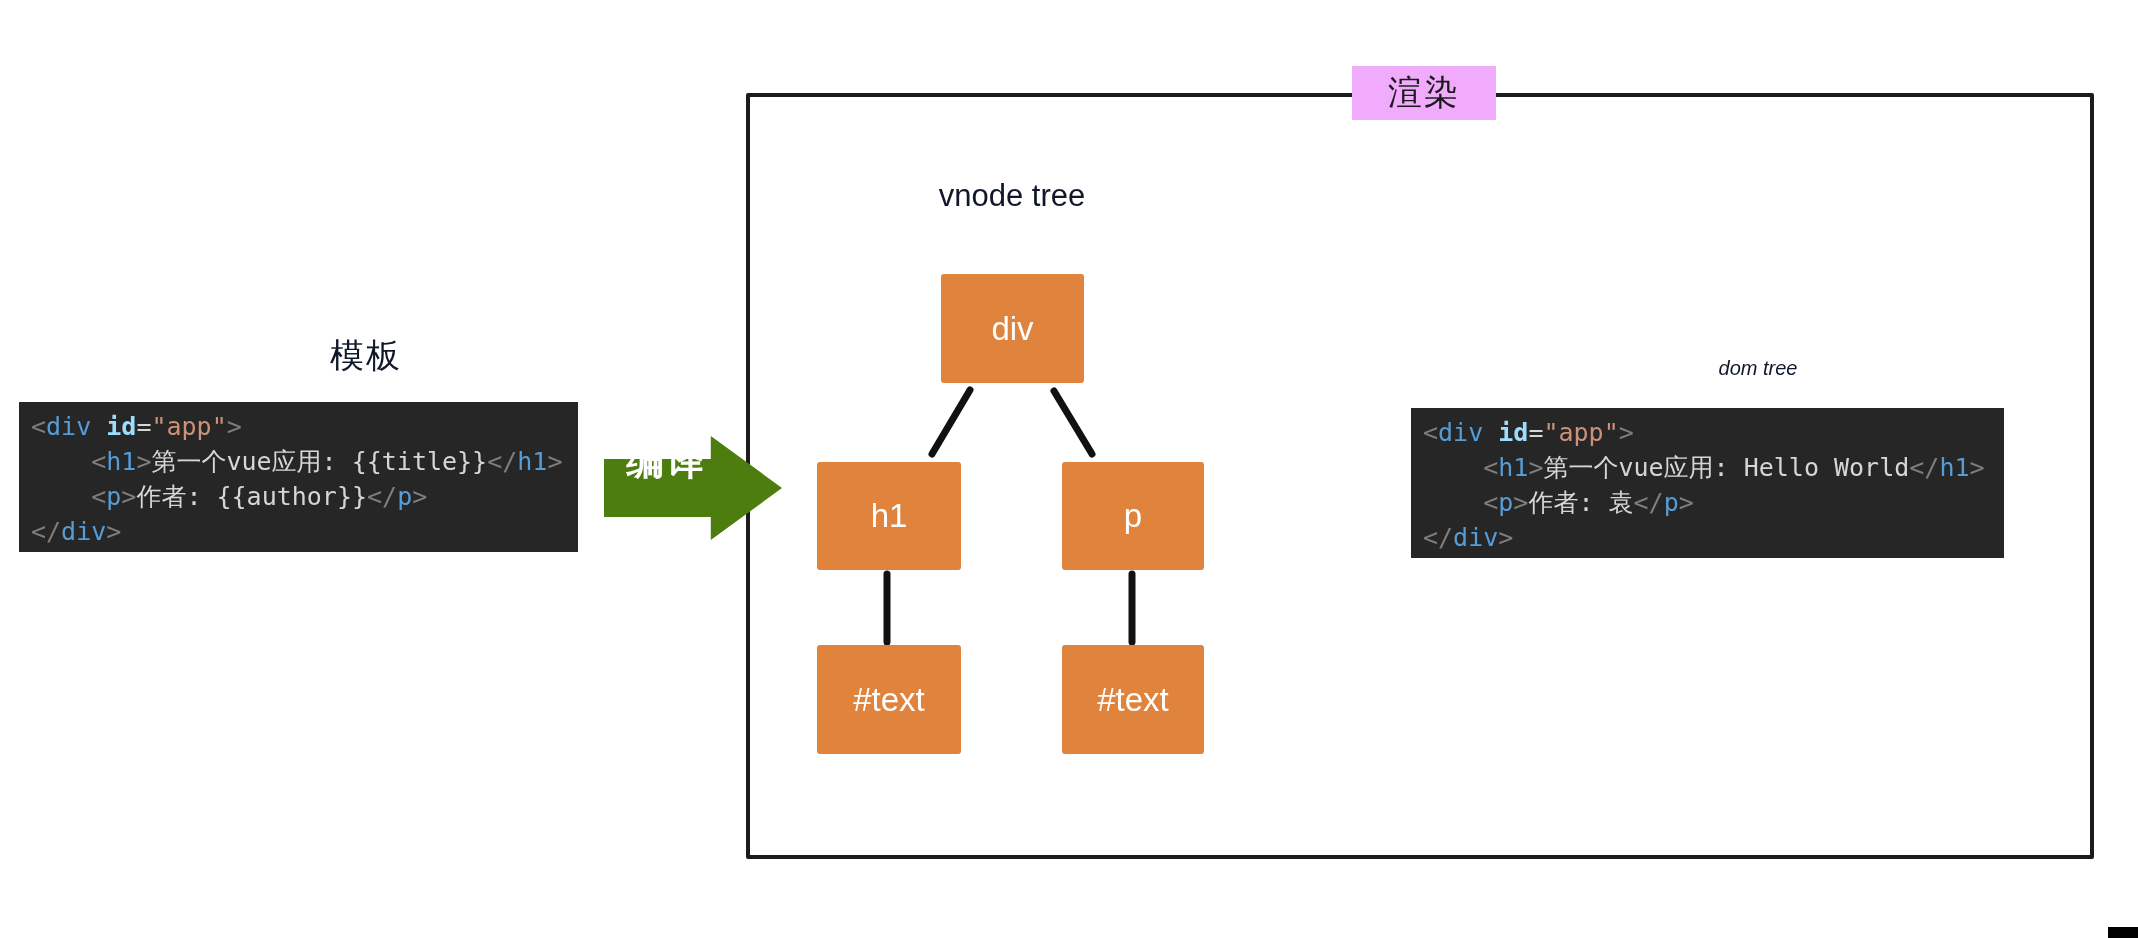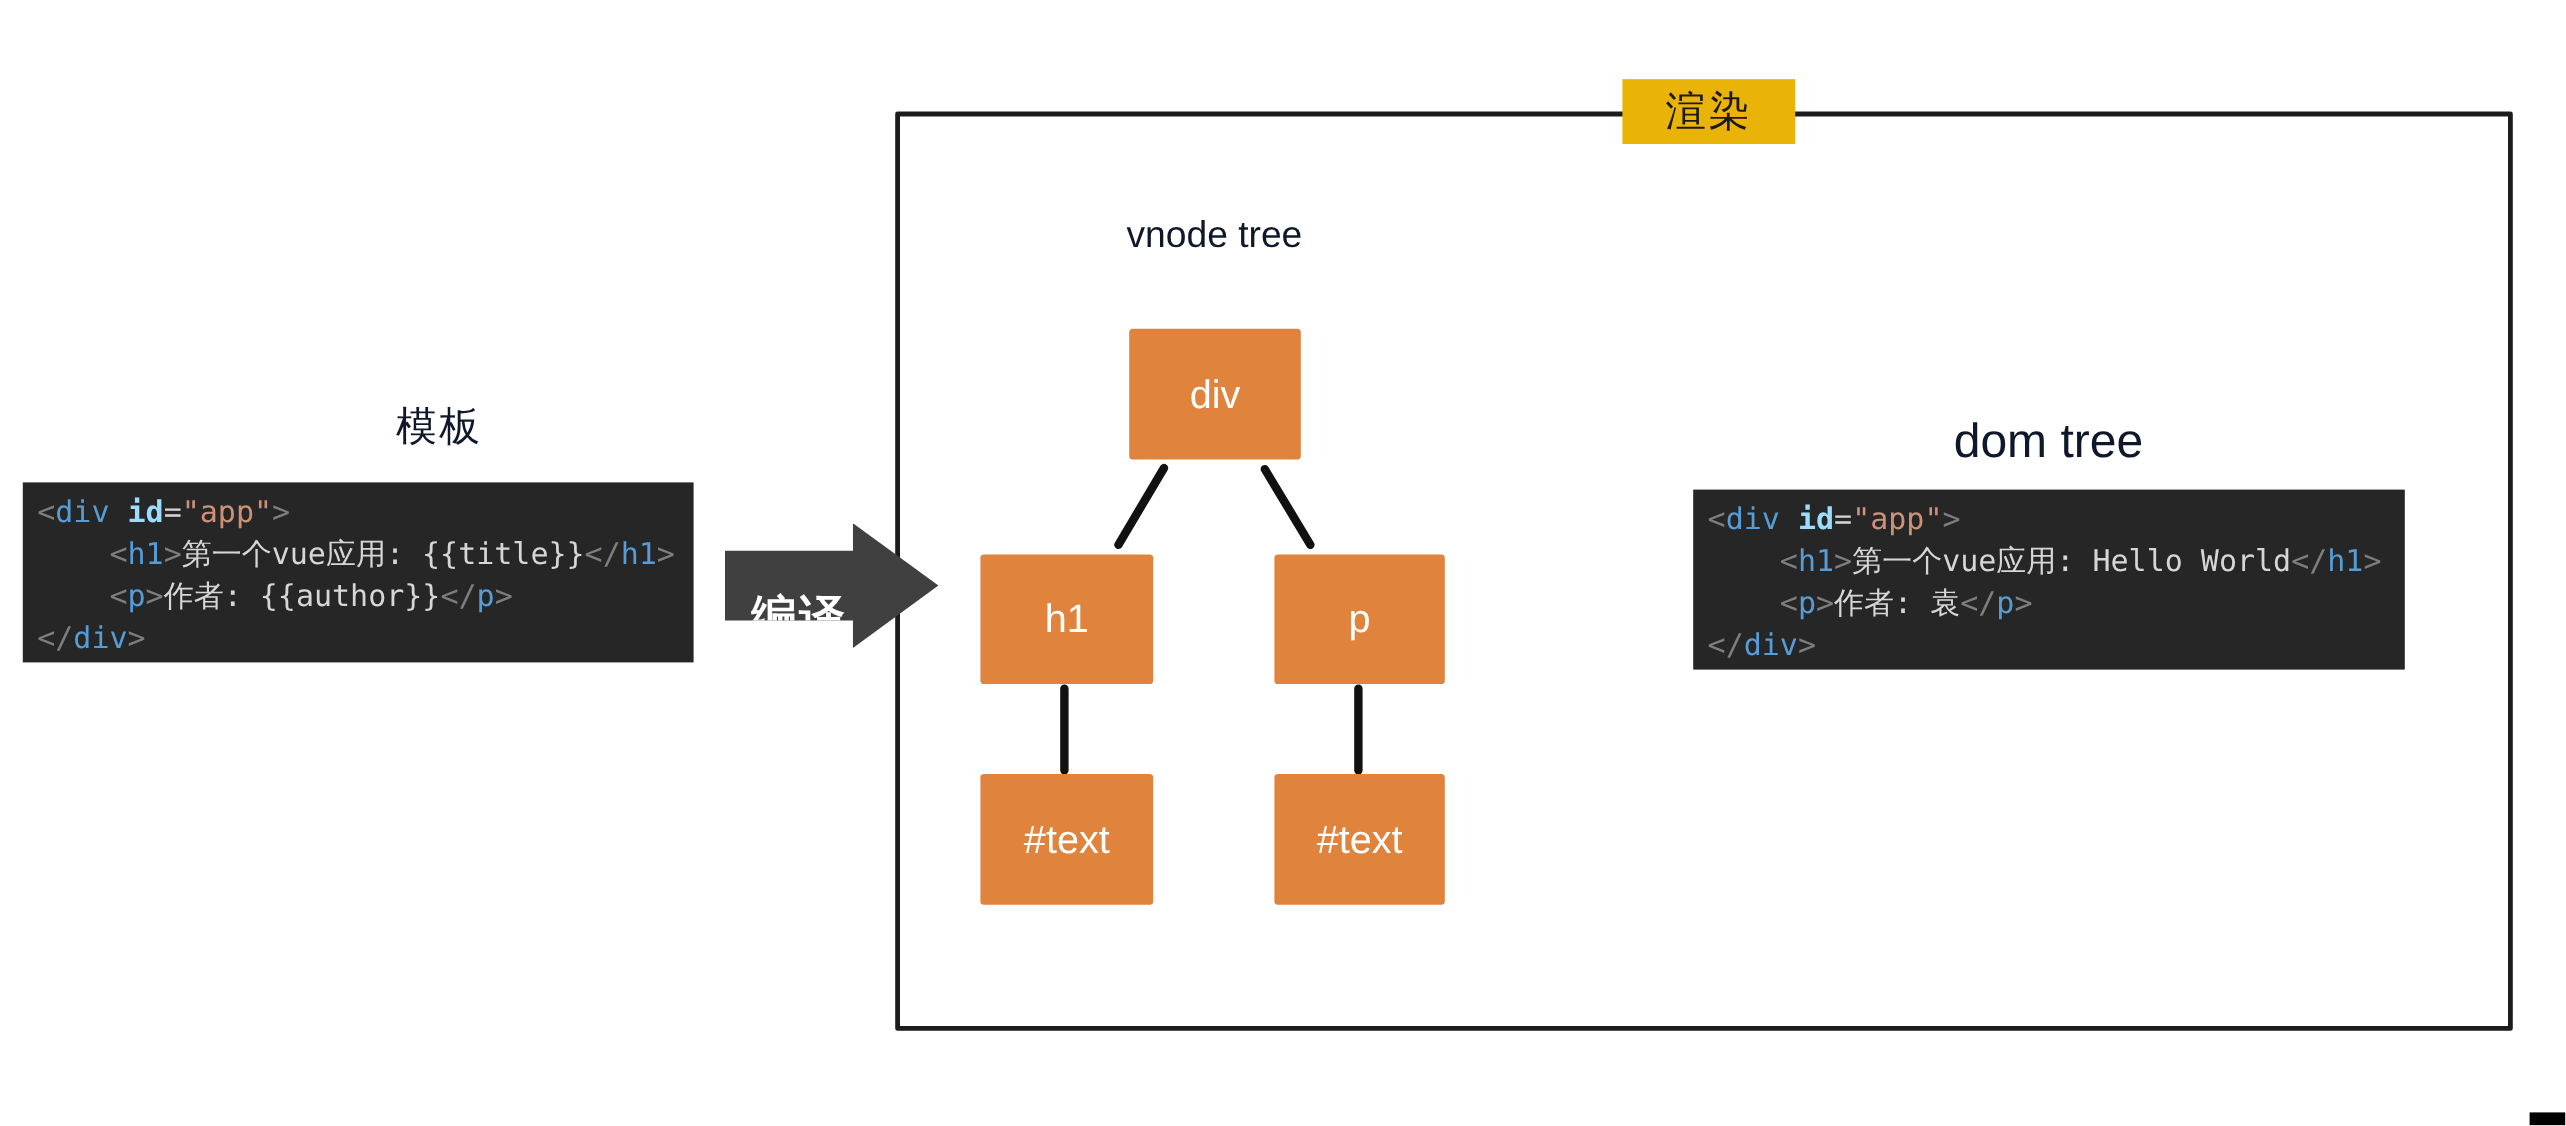--- a/index.html
+++ b/index.html
@@ -16,35 +16,35 @@
 
   
   .diagram-label {
     position: absolute;
     transform: translate(-50%, -50%);
     white-space: nowrap;
     color: #0f172a;
   }
   .label-template   { left: 366px;  top: 335px; font-size: 34px; font-weight: 500; letter-spacing: 2px; margin-top: 21px; }
   .label-vnode-tree { left: 262px;  top: 99px;  font-size: 31px; }
-  .label-dom-tree   { left: 957px;  top: 271px; font-size: 40px; }
+  .label-dom-tree   { left: 1008px;  top: 271px; font-size: 20px; font-style: italic; }
 
   
   .render-box {
     position: absolute;
     left: 746px; top: 93px;
     width: 1348px; height: 766px;
     border: 4px solid #1c1c1c;
     border-radius: 2px;
   }
   .render-box-title {
     position: absolute;
     left: 674px; top: -4px;
     transform: translate(-50%, -50%);
-    background: #eab308;
+    background: #f0abfc;
     padding: 4px 36px;
     font-size: 34px;
     font-weight: 500;
     letter-spacing: 2px;
     z-index: 3;
     white-space: nowrap;
   }
 
   
   .tree-node {
@@ -87,24 +87,24 @@
   .tok-punc  { color: #7e7e7e; }
   .tok-tag   { color: #569cd6; }
   .tok-attr  { color: #9cdcfe; font-weight: bold; }
   .tok-str   { color: #ce9178; }
   .tok-plain { color: #d6d6d6; }
 
   
   .block-arrow {
     position: absolute;
     width: 178px; height: 104px;
-    background: #404040;
+    background: #4d7c0f;
     clip-path: polygon(0% 22%, 60% 22%, 60% 0%, 100% 50%, 60% 100%, 60% 78%, 0% 78%);
     display: flex;
-    align-items: flex-end;
+    align-items: flex-start;
     justify-content: flex-start;
     z-index: 4;
   }
   .block-arrow span {
     color: #ffffff;
     font-size: 38px;
     font-weight: 600;
     letter-spacing: 2px;
     padding-left: 22px;
   }

